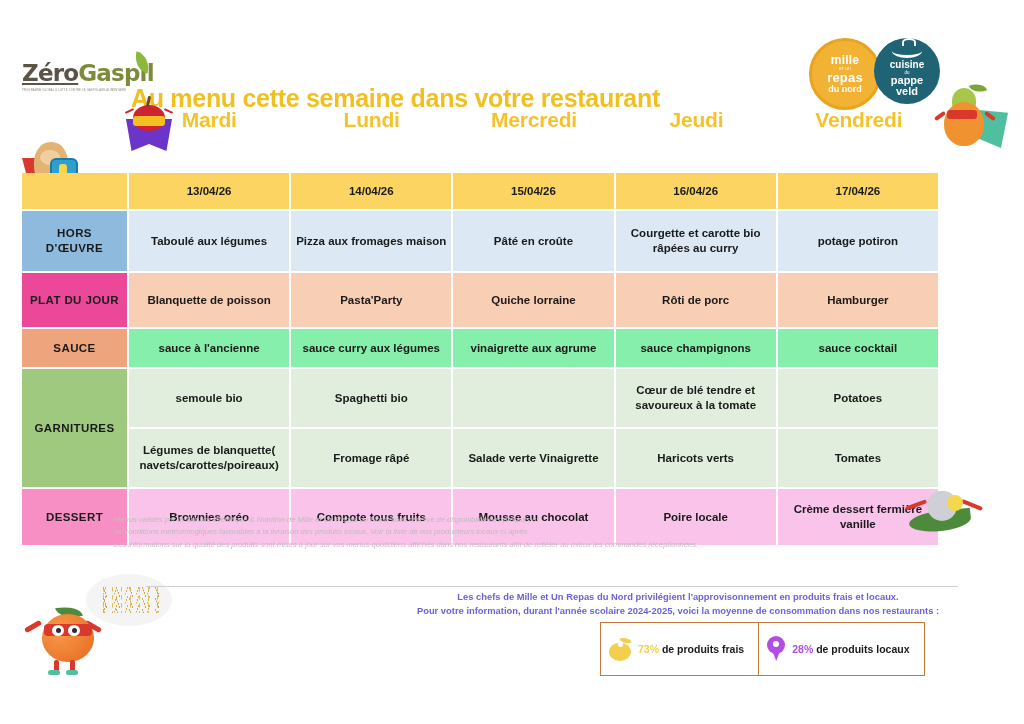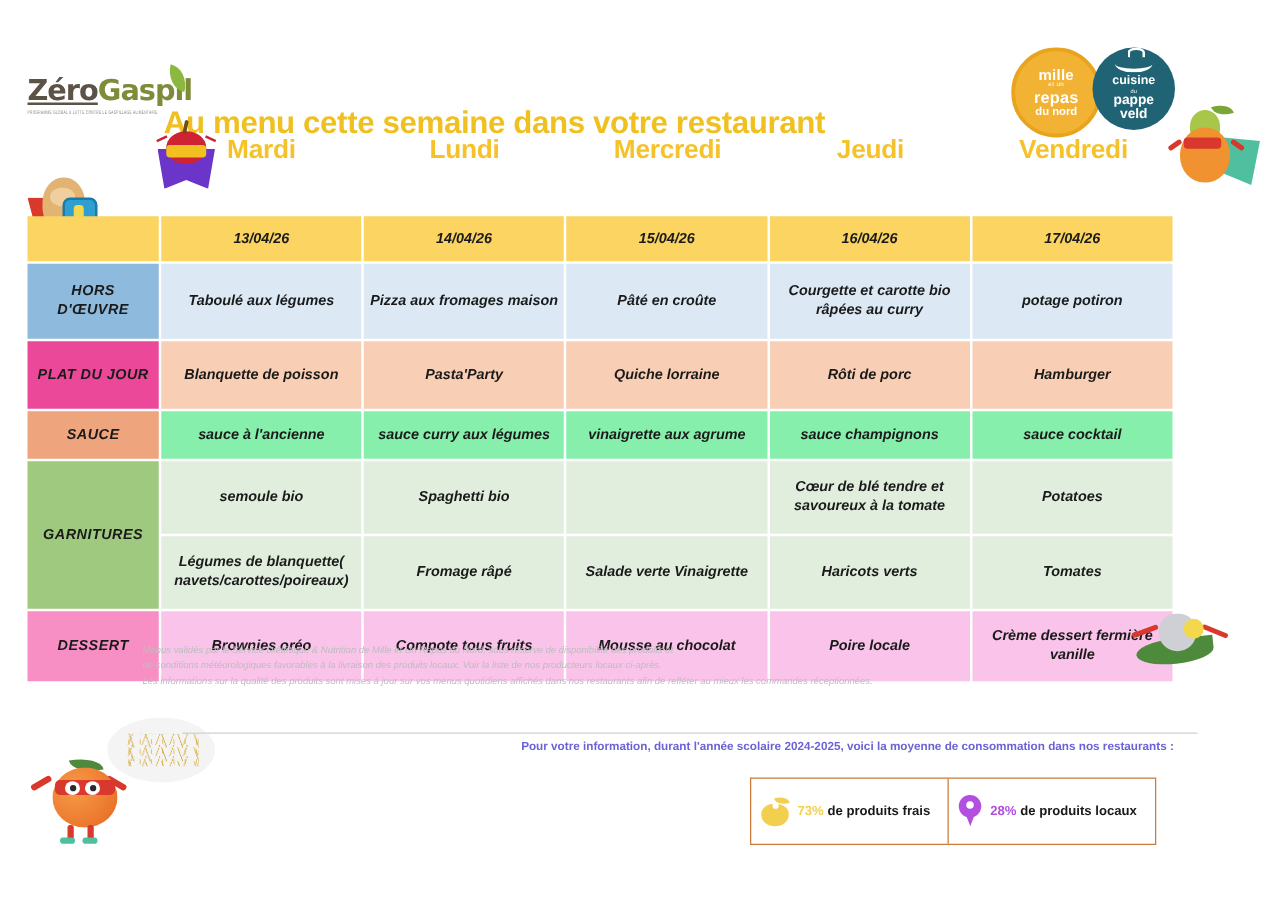--- a/index.html
+++ b/index.html
@@ -300,21 +300,20 @@
     table-layout: fixed;
   }
   .menu-table td {
     padding: 4px 5px;
     text-align: center;
     vertical-align: middle;
     font-size: 11.5px;
     font-weight: bold;
     color: #1a1a1a;
     line-height: 1.28;
-    font-style: italic;
   }
   .col-label { width: 105px; }
 
   .cell-label {
     color: #ffffff;
     font-size: 11.5px;
     font-weight: bold;
     letter-spacing: .4px;
   }
 
@@ -601,20 +600,21 @@
   <div class="pup r"></div>
   <div class="leg l"></div>
   <div class="leg r"></div>
   <div class="foot l"></div>
   <div class="foot r"></div>
 </div>
 
 <div class="divider"></div>
 
 <div class="chef-note">
+  <div>Les chefs de Mille et Un Repas du Nord privilégient l'approvisonnement en produits frais et locaux.</div>
   <div>Pour votre information, durant l'année scolaire 2024-2025, voici la moyenne de consommation dans nos restaurants :</div>
 </div>
 
 <div class="stats-wrap">
   <div class="stat-box">
     <div class="icon-apple">
       <div class="a-leaf"></div>
       <div class="a-body"></div>
       <div class="a-notch"></div>
     </div>

